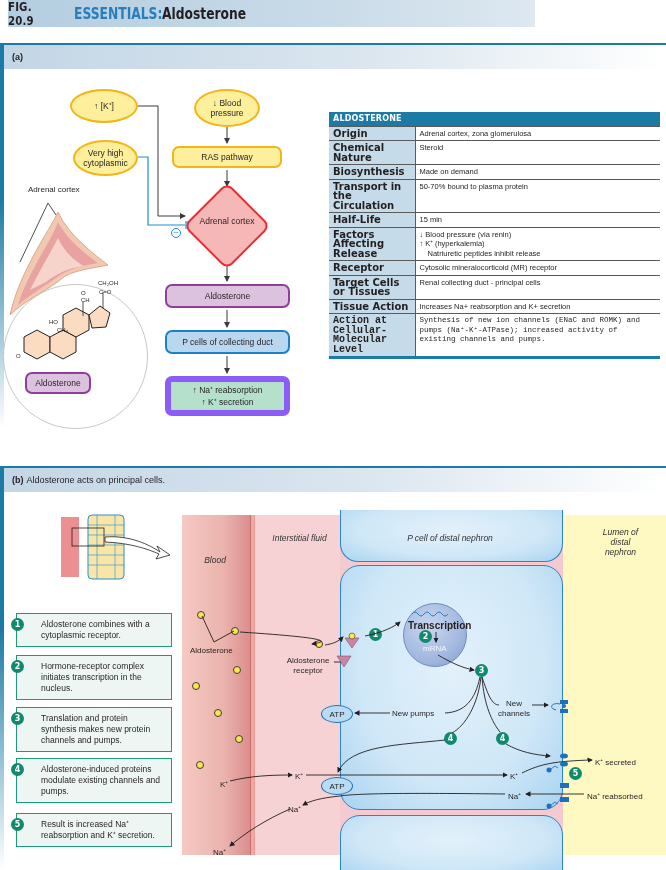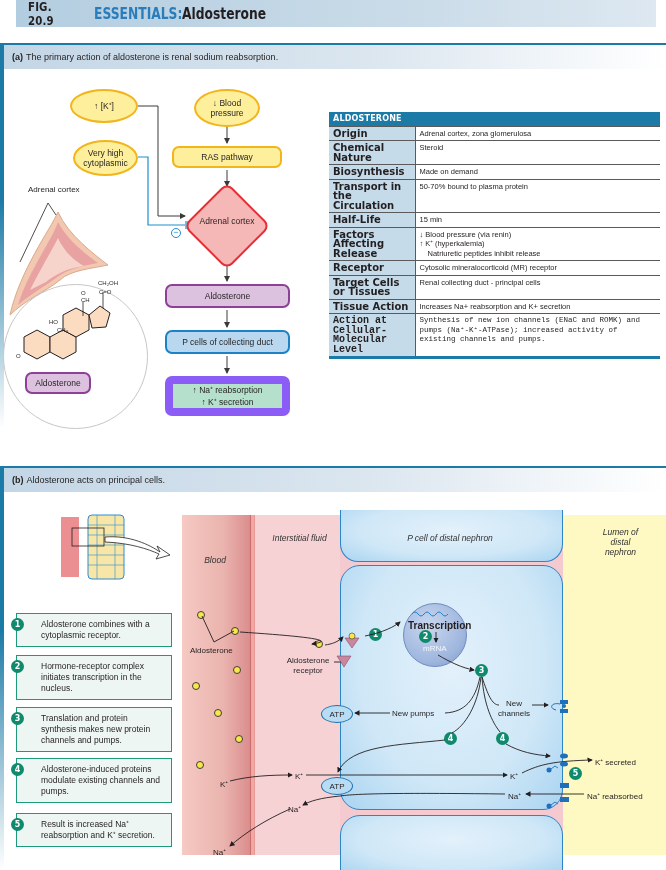--- a/index.html
+++ b/index.html
@@ -1,21 +1,21 @@
 <!DOCTYPE html>
 <html><head>
 <meta charset="utf-8">
 <style>
   * { box-sizing: border-box; margin: 0; padding: 0; }
   html, body { width: 666px; height: 870px; background: #ffffff; overflow: hidden; }
   body { font-family: "Liberation Sans", sans-serif; color: #231f20; position: relative; }
 
-  .fig-header { position: absolute; left: 16px; top: 0; width: 640px; height: 27px;
+  .fig-header { position: absolute; left: 8px; top: 0; width: 527px; height: 27px;
     background: linear-gradient(90deg, #b3cde0 0%, #c9dbe8 60%, #dde8f1 100%);
-    display: flex; align-items: center; padding-left: 12px; }
+    display: flex; align-items: center; }
   .fig-num { font-family: "DejaVu Sans", sans-serif; font-weight: bold; font-size: 12px; color: #231f20; letter-spacing: 0.2px; margin-right: 8px; transform: scaleX(0.85); transform-origin: left; display: inline-block; width: 58px; }
   .fig-ess { font-family: "DejaVu Sans", sans-serif; font-weight: bold; font-size: 15px; color: #2a7dbb; transform: scaleX(0.82); transform-origin: left; display: inline-block; width: 88px; }
   .fig-title { font-family: "DejaVu Sans", sans-serif; font-weight: bold; font-size: 15px; color: #231f20; transform: scaleX(0.82); transform-origin: left; display: inline-block; }
 
   .panel { position: absolute; left: 0; width: 666px; border-left: 4px solid #1b7aa6; }
   .panel-a { top: 43px; height: 385px; border-top: 2px solid #1b7aa6; }
   .panel-b { top: 466px; height: 404px; border-top: 2px solid #1b7aa6; }
   .panel::before { content: ""; position: absolute; left: -4px; bottom: 0; width: 4px; height: 60%;
     background: linear-gradient(180deg, rgba(255,255,255,0) 0%, #ffffff 100%); }
   .panel-caption { height: 24px; display: flex; align-items: center; padding-left: 8px; font-size: 9px;
@@ -24,21 +24,21 @@
 
   
   .abs { position: absolute; }
   .oval { position: absolute; border: 2px solid #f2b51b; background: #fdef9c; border-radius: 50%;
     display: flex; align-items: center; justify-content: center; text-align: center; font-size: 8.5px; line-height: 10px; color: #231f20; }
   .rbox { position: absolute; border-radius: 7px; display: flex; align-items: center; justify-content: center;
     text-align: center; font-size: 8.5px; line-height: 12px; color: #231f20; }
   .box-yellow { border: 2px solid #f2b51b; background: #fdef9c; }
   .box-purple { border: 2px solid #8e3f98; background: #dcc2df; }
   .box-blue { border: 2px solid #1b82c6; background: #b9d8f0; }
-  .box-green { border: 8px solid #8b5cf6; background: #b4e0cc; }
+  .box-green { border: 6px solid #8b5cf6; background: #b4e0cc; }
   .diamond { position: absolute; width: 62px; height: 62px; transform: rotate(45deg);
     background: #f6b8b6; border: 2px solid #e62e36; border-radius: 8px; }
   .diamond-label { position: absolute; text-align: center; font-size: 8.5px; line-height: 11px; color: #231f20; }
 
   .circle-inset { position: absolute; left: 3px; top: 284px; width: 145px; height: 145px; border-radius: 50%;
     border: 1px solid #c7c7c7; background: #ffffff; }
   .label-small { position: absolute; font-size: 8px; color: #231f20; white-space: nowrap; }
 
   
   .aldo-table { position: absolute; left: 329px; top: 112px; width: 331px; border-collapse: collapse; font-size: 7.5px; }
@@ -82,21 +82,20 @@
 
 <div class="fig-header">
   <span class="fig-num">FIG. 20.9</span>
   <span class="fig-ess">ESSENTIALS:</span>
   <span class="fig-title">Aldosterone</span>
 </div>
 
 <div class="panel panel-a">
   <div class="panel-caption">
     <b>(a)</b>
-    <span>The primary action of aldosterone is renal sodium reabsorption.</span>
   </div>
 </div>
 
 <svg class="overlay" width="666" height="430">
   <defs>
     <marker id="ah" markerWidth="6" markerHeight="6" refX="5" refY="3" orient="auto">
         <path d="M0,0 L6,3 L0,6 z" fill="#3a3a3a"></path>
       </marker>
   </defs>
   <path d="M138,106 L158,106 L158,216 L185,216" fill="none" stroke="#3a3a3a" stroke-width="1" marker-end="url(#ah)"></path>

